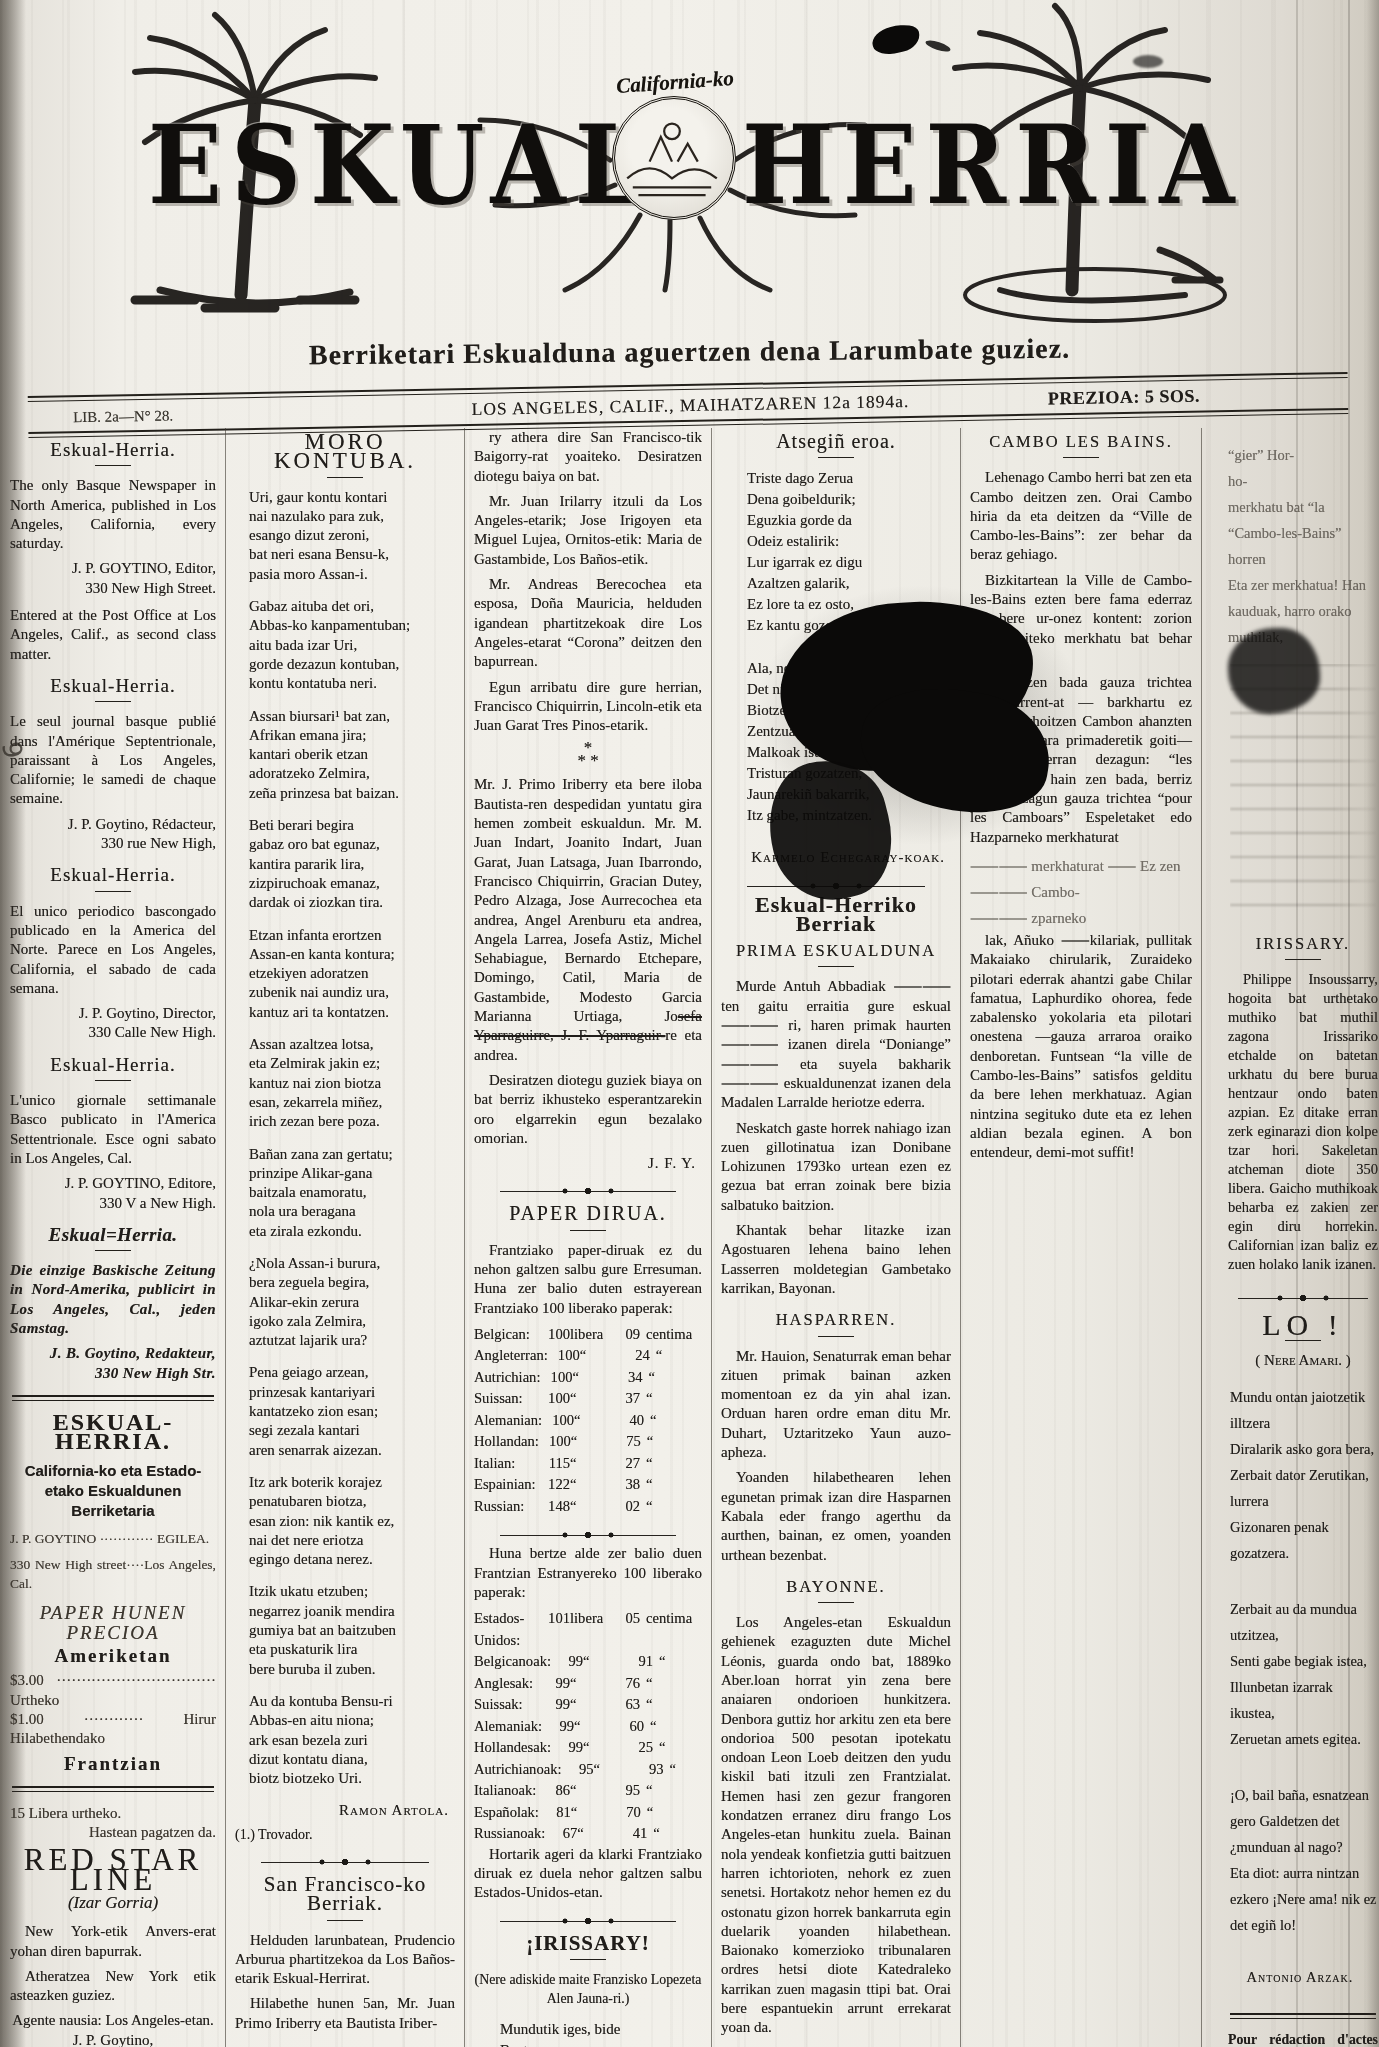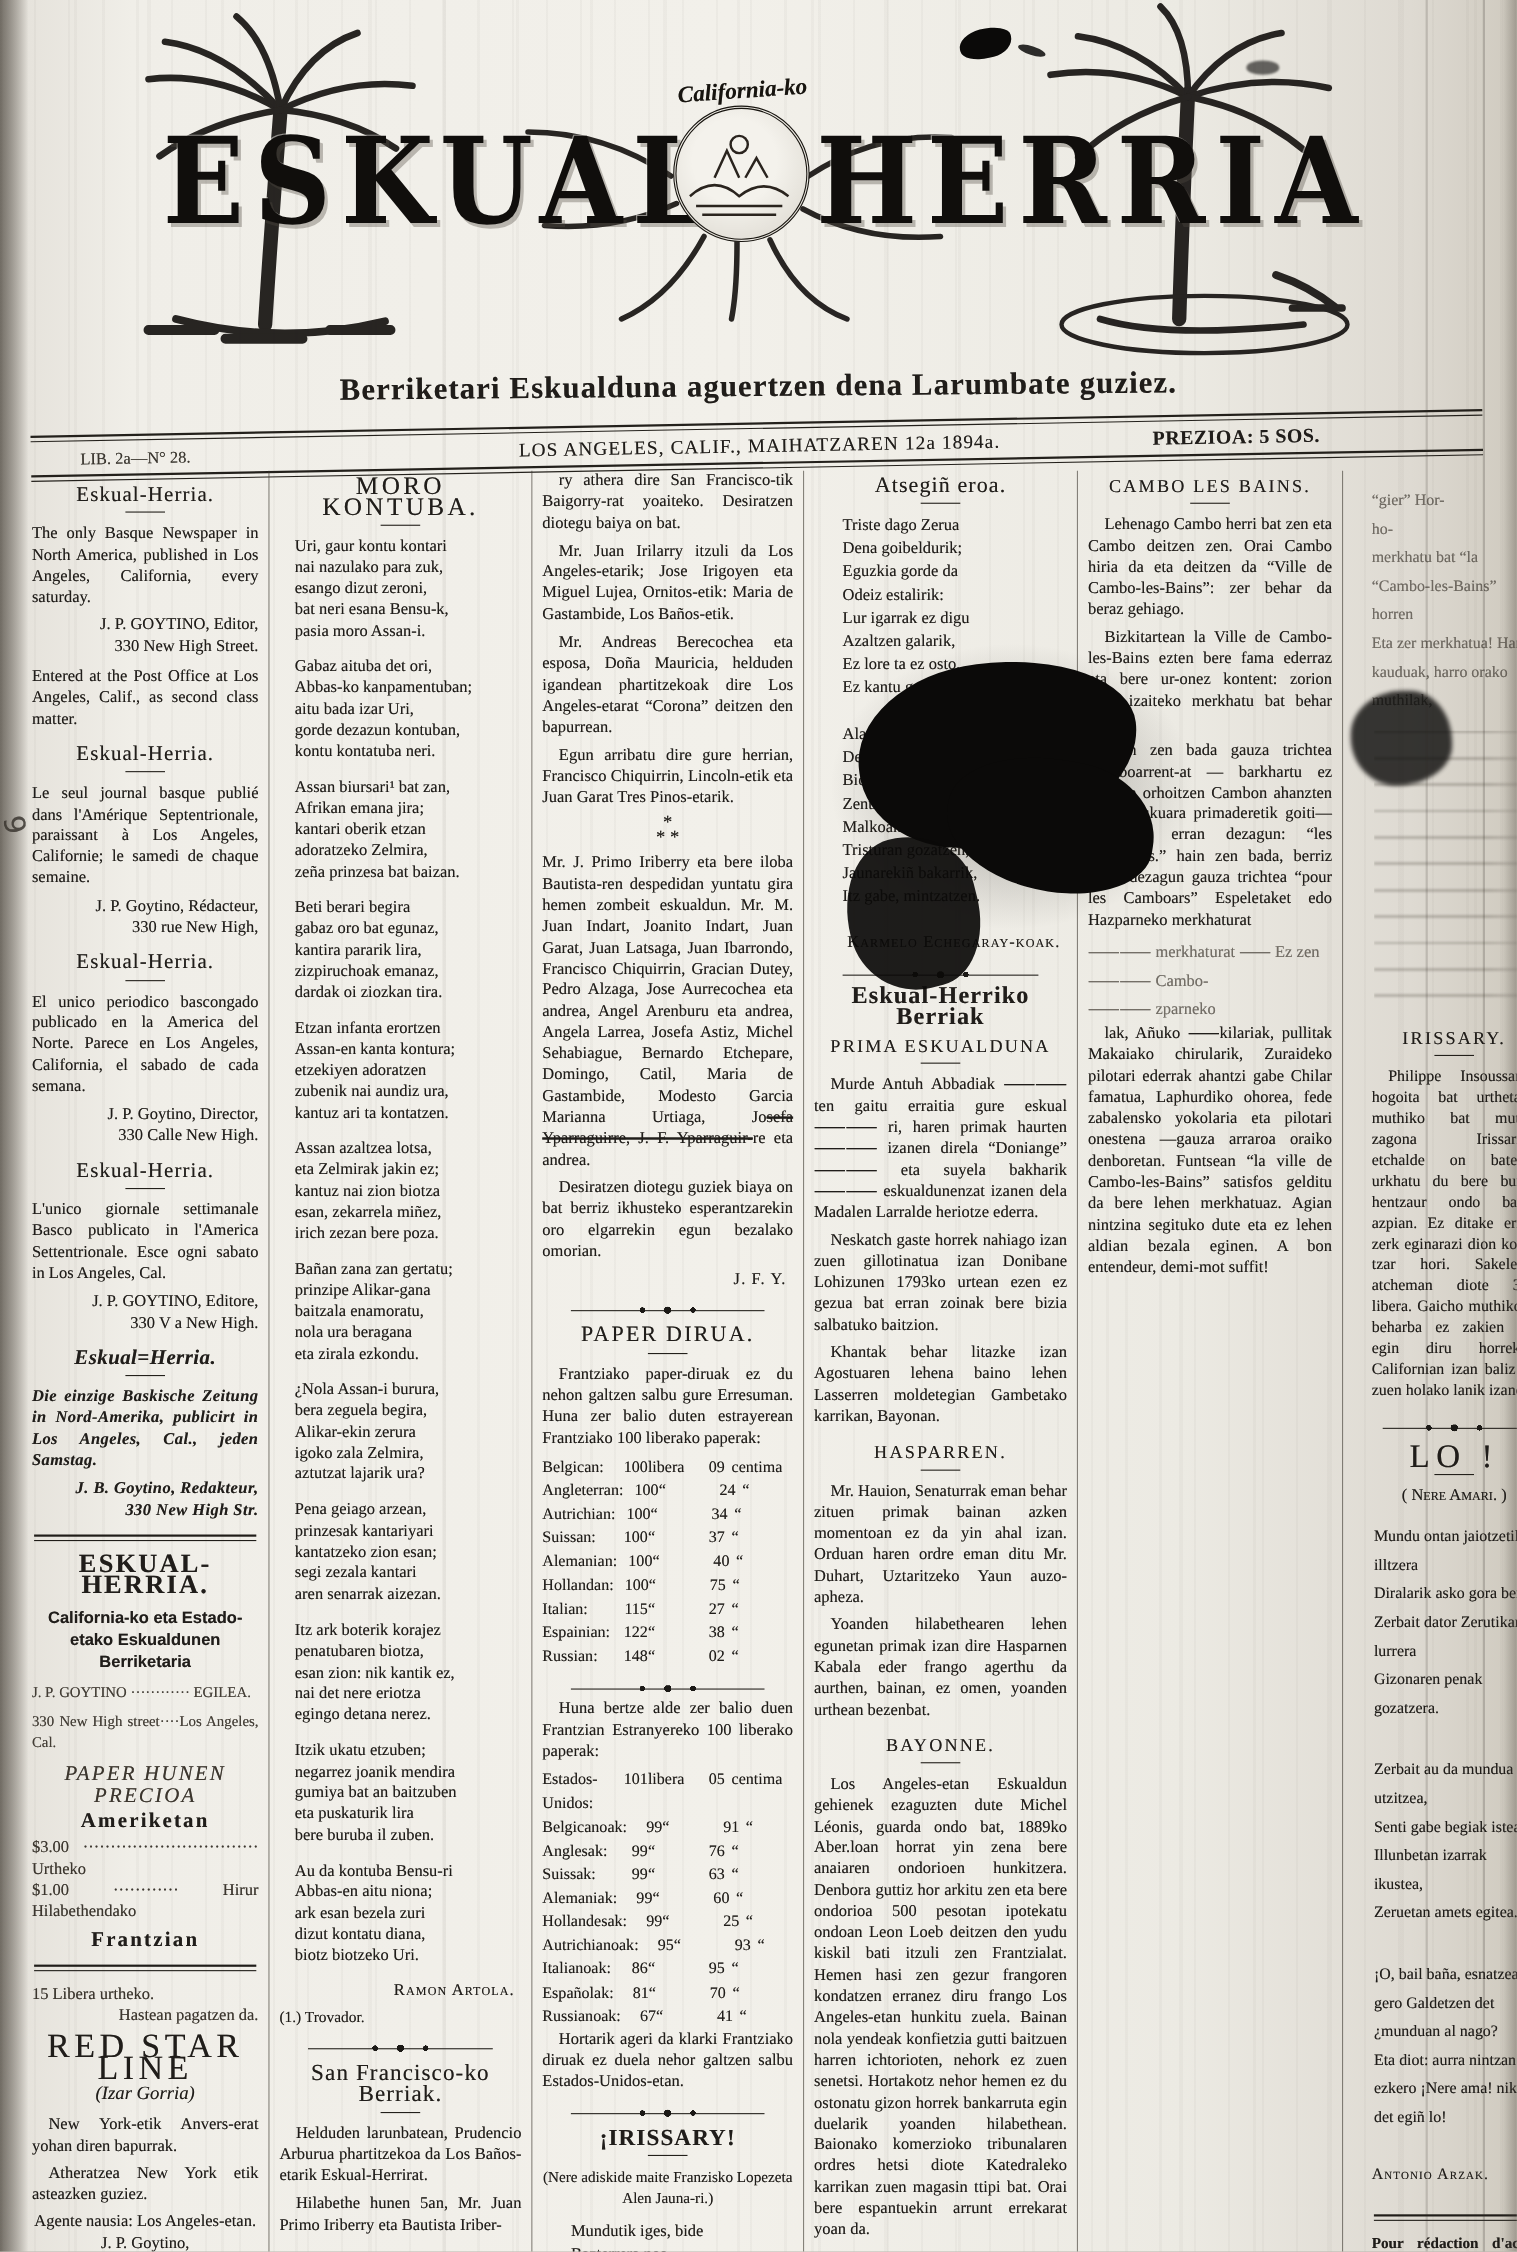--- a/index.html
+++ b/index.html
@@ -33,21 +33,21 @@
 
   
   .dateline{position:absolute;left:28px;top:384px;width:1320px;transform:rotate(-1.05deg);}
   .rule-a{border-top:2.4px solid #23201b;border-bottom:1.2px solid #23201b;height:3px;}
   .date-row{display:flex;align-items:baseline;padding:5px 0 4px 0;}
   .date-issue{flex:0 0 260px;padding-left:45px;font-size:15px;color:#3a362f;}
   .date-center{flex:1;text-align:center;font-size:17.5px;letter-spacing:1px;}
   .date-price{flex:0 0 300px;text-align:left;font-weight:bold;font-size:18px;letter-spacing:.5px;}
 
   
-  .cols{position:absolute;left:20px;top:428px;width:1345px;height:1619px;display:flex;}
+  .cols{position:absolute;left:1px;top:428px;width:1345px;height:1619px;display:flex;}
   .col{height:100%;overflow:hidden;padding:0 9px;font-size:15px;line-height:19.3px;text-align:justify;}
   .col + .col{border-left:1.2px solid rgba(62,56,48,.6);}
   .c1{flex:0 0 206px;}
   .c2{flex:0 0 220px;}
   .c3{flex:0 0 228px;}
   .c4{flex:0 0 230px;}
   .c5{flex:0 0 222px;}
   .c6{flex:0 0 150px;font-size:14.5px;line-height:19px;padding-left:26px;}
   p{margin:0 0 6px 0;text-indent:15px;}
   .noind{text-indent:0;}
@@ -537,21 +537,21 @@
 Diralarik asko gora bera,
 Zerbait dator Zerutikan, lurrera
 Gizonaren penak gozatzera.</div>
           <div class="lo-stanza">Zerbait au da mundua utzitzea,
 Senti gabe begiak istea,
 Illunbetan izarrak ikustea,
 Zeruetan amets egitea.</div>
           <div class="lo-stanza">¡O, bail baña, esnatzean gero Galdetzen det ¿munduan al nago?
 Eta diot: aurra nintzan ezkero ¡Nere ama! nik ez det egiñ lo!</div>
         </div>
-      <div class="sig" style="text-align:left;margin-top:20px">Antonio Arzak.</div>
+      <div class="sig" style="text-align:center;margin-top:20px">Antonio Arzak.</div>
       <div class="dbl-rule" style="margin-top:26px"></div>
       <p class="noind notice">Pour rédaction d'actes notariés ou sous seing privé, consultez Mr. J. P. Goytino, le notaire français de Los Angeles.</p>
     </div>
   </div>
 
   <div class="overlay blot blot-halo"></div>
   <div class="overlay blot blot-a1"></div>
   <div class="overlay blot blot-a2"></div>
   <div class="overlay blot blot-a3"></div>
   <div class="overlay blot blot-b"></div>

